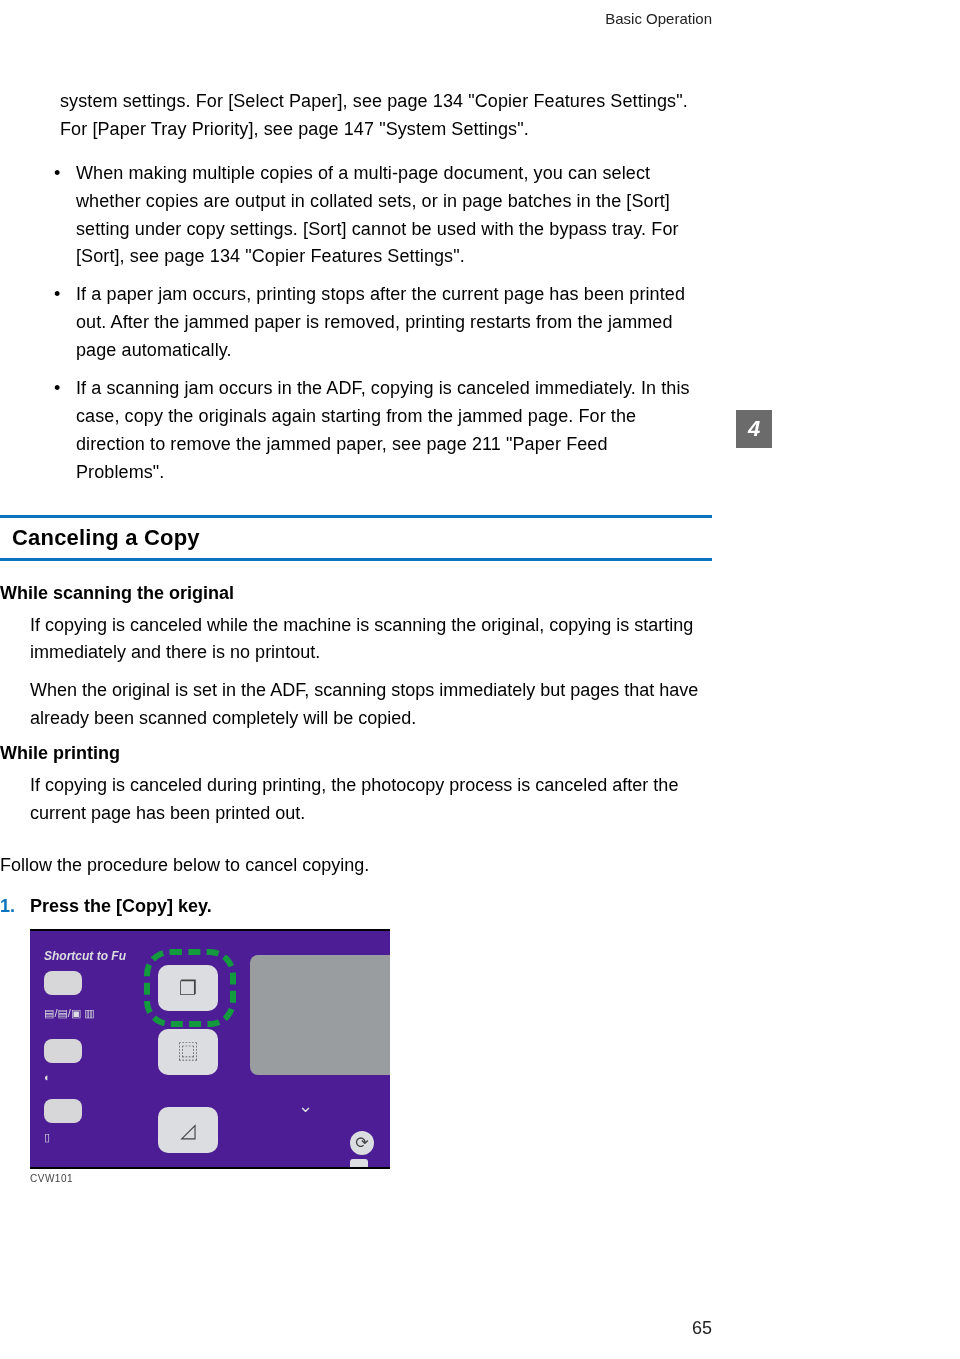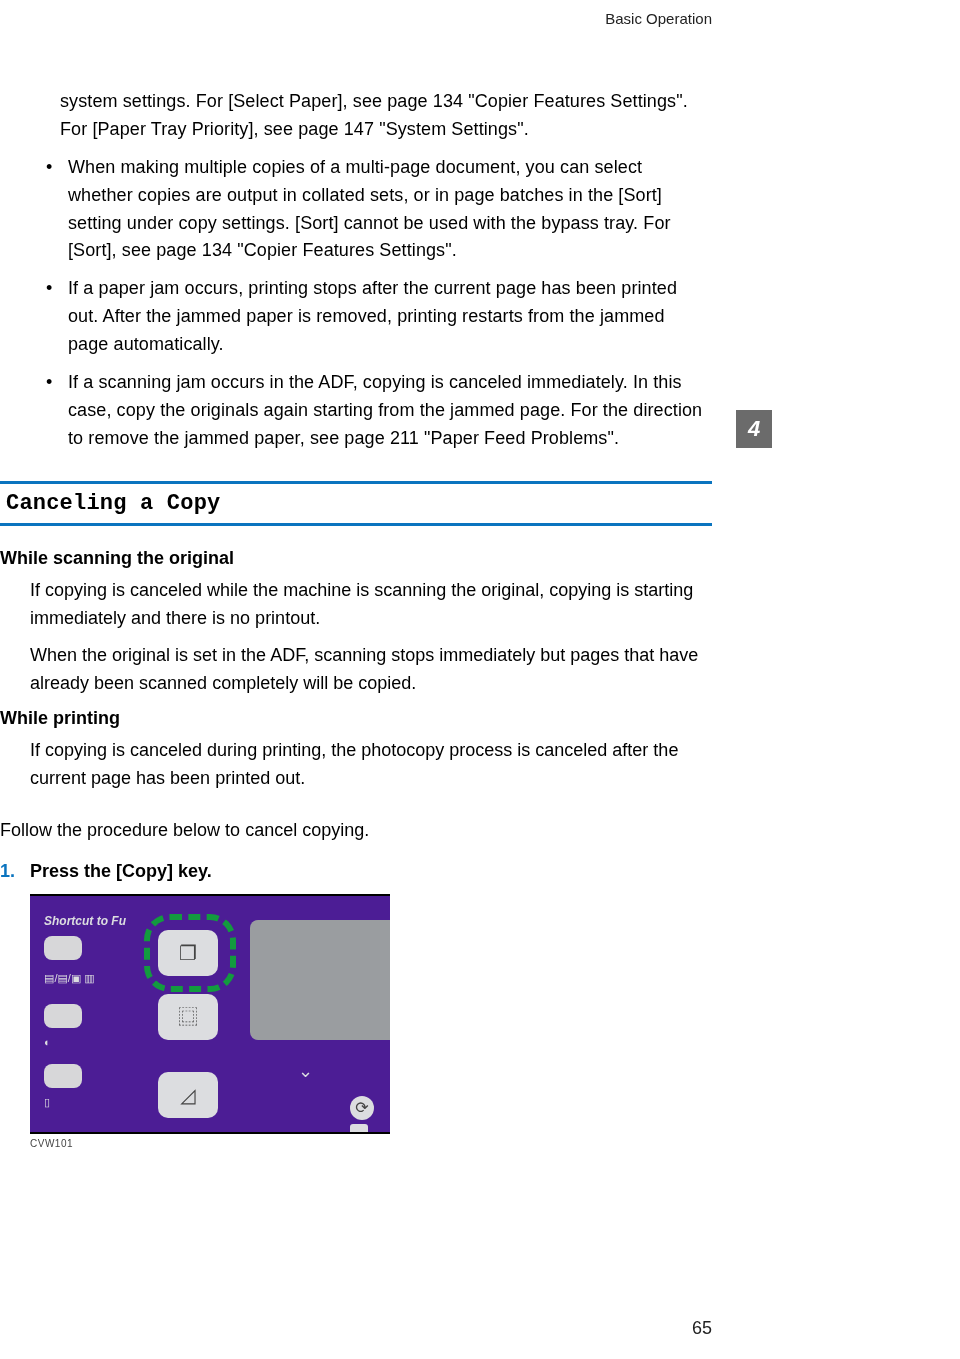--- a/index.html
+++ b/index.html
@@ -2,26 +2,26 @@
 <html><head>
 <meta charset="utf-8">
 <style>
   * { box-sizing: border-box; margin: 0; padding: 0; }
   html, body { width: 960px; background: #fff; font-family: "Helvetica Neue", Arial, sans-serif; color: #000; }
   .page { width: 772px; min-height: 1359px; position: relative; padding: 0; }
   .running-header { position: absolute; top: 10px; right: 60px; font-size: 15px; color: #222; }
   .content { padding: 88px 60px 0 0; }
   .intro-block { padding-left: 30px; }
   .para { font-size: 18px; line-height: 1.55; margin: 0 0 10px 0; text-align: left; letter-spacing: 0.1px; }
-  .bullet-list { list-style: none; padding: 0; margin: 8px; }
+  .bullet-list { list-style: none; padding: 0; margin: 16px; }
   .bullet-list li { position: relative; padding-left: 30px; margin-bottom: 10px; }
   .bullet-list li::before { content: "•"; position: absolute; left: 8px; top: 0; font-size: 18px; line-height: 1.55; }
   .bullet-list .para { margin-bottom: 0; }
   .continued-para { padding-left: 30px; }
-  .section-heading-wrap { margin-top: 28px; margin-bottom: 22px; border-top: 3px solid #0a74bf; border-bottom: 3px solid #0a74bf; padding: 7px 0 7px 6px; font-family: Liberation Mono, monospace; }
+  .section-heading-wrap { margin-top: 28px; margin-bottom: 22px; border-top: 3px solid #0a74bf; border-bottom: 3px solid #0a74bf; padding: 7px 0 7px 12px; }
   .section-heading { font-size: 22px; font-weight: 700; letter-spacing: 0.2px; }
   .thumb-tab { position: absolute; right: 0; top: 410px; width: 36px; height: 38px; background: #6b6b6b; color: #fff; font-size: 22px; font-style: italic; font-weight: 600; display: flex; align-items: center; justify-content: center; }
   .sub-heading { font-size: 18px; font-weight: 700; margin: 0 0 8px 0; }
   .sub-block { margin: 0 0 10px 0; }
   .sub-block .body-para { padding-left: 30px; }
   .body-para { font-size: 18px; line-height: 1.55; margin-bottom: 10px; }
   .flush-para { font-size: 18px; line-height: 1.55; margin: 24px 0 16px 0; }
   .step-list { list-style: none; padding: 0; margin: 0; }
   .step-item { position: relative; padding-left: 30px; margin-bottom: 12px; }
   .step-num { position: absolute; left: 0; top: 0; font-size: 18px; font-weight: 700; color: #0a74bf; }

